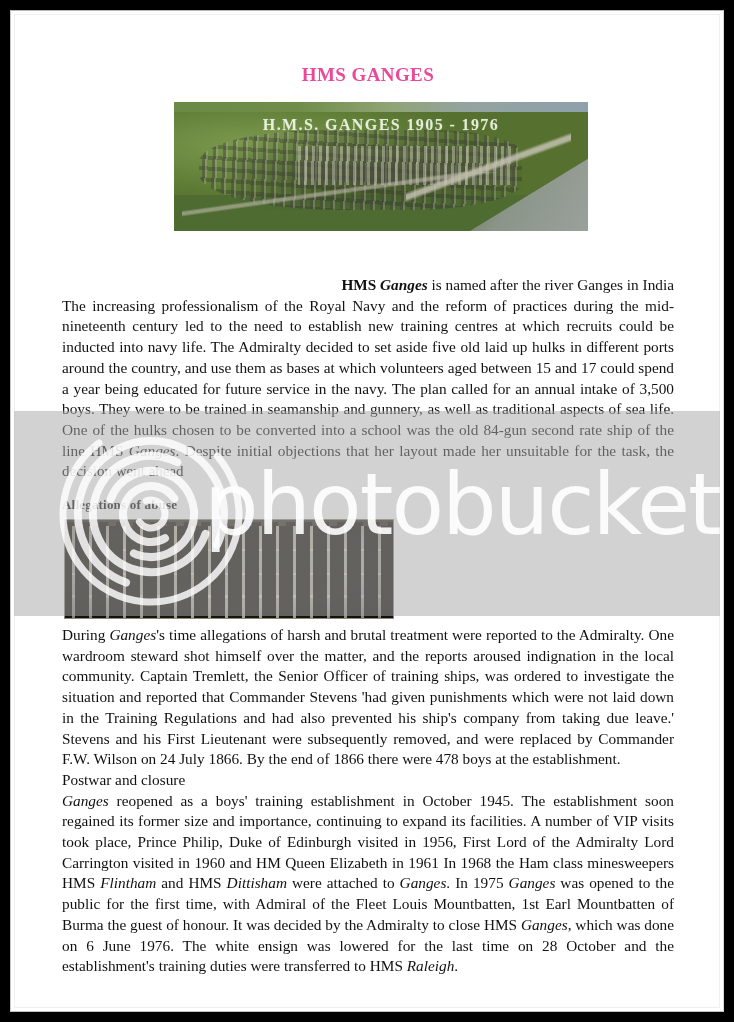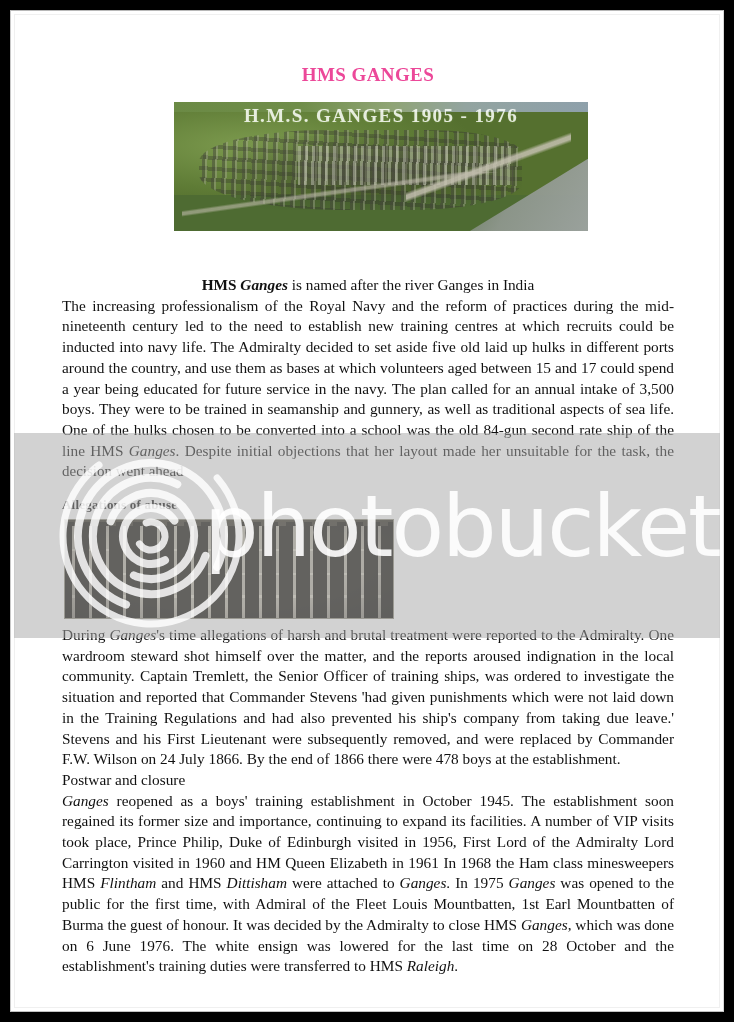--- a/index.html
+++ b/index.html
@@ -131,44 +131,44 @@
       rgba(196,192,176,0.85) 50%, rgba(0,0,0,0) 52%);
   }
   .aerial-road2 {
     position: absolute; left: 2%; bottom: 6%; width: 96%; height: 40%;
     background: linear-gradient(-8deg,
       rgba(0,0,0,0) 58%, rgba(190,186,170,0.6) 60%,
       rgba(190,186,170,0.6) 62%, rgba(0,0,0,0) 64%);
   }
   .aerial-caption {
     position: absolute;
-    left: 0; right: 0; top: 3px;
+    left: 0; right: 0; top: 14px;
     text-align: center;
     color: #e9eee6;
-    font-size: 19px;
+    font-size: 16px;
     font-weight: bold;
     letter-spacing: 1.4px;
     font-family: "Liberation Serif", "DejaVu Serif", serif;
     text-shadow: 0 0 2px rgba(30,40,20,0.85), 0 1px 1px rgba(20,30,10,0.7);
     opacity: 0.92;
     mix-blend-mode: screen;
   }
 
   
   .body-col { margin-top: 27px; }
   p.para {
     margin: 0;
     font-size: 15.3px;
     line-height: 20.7px;
     color: #111111;
     text-align: justify;
     text-justify: inter-word;
     font-family: "Liberation Serif", "DejaVu Serif", serif;
   }
-  p.para.nojust { text-align: center; margin-top: 44px; }
+  p.para.nojust { text-align: right; margin-top: 44px; }
   .lead-label { font-weight: bold; }
   .it { font-style: italic; }
   .small-run { font-size: 15px; }
   h2.sub {
     margin: 0;
     font-size: 15.3px;
     line-height: 20.7px;
     font-weight: normal;
     color: #111111;
     font-family: "Liberation Serif", "DejaVu Serif", serif;
@@ -230,21 +230,21 @@
   }
   .gp-sepia {
     position: absolute; inset: 0;
     background: rgba(120,108,80,0.13);
   }
 
   
   #watermark-band {
     position: absolute;
     left: 0; right: 0;
-    top: 419px;
+    top: 397px;
     height: 205px;
     background: rgba(168,168,168,0.52);
     pointer-events: none;
     z-index: 5;
     overflow: hidden;
   }
   #wm-text {
     position: absolute;
     left: 190px;
     top: 50px;

